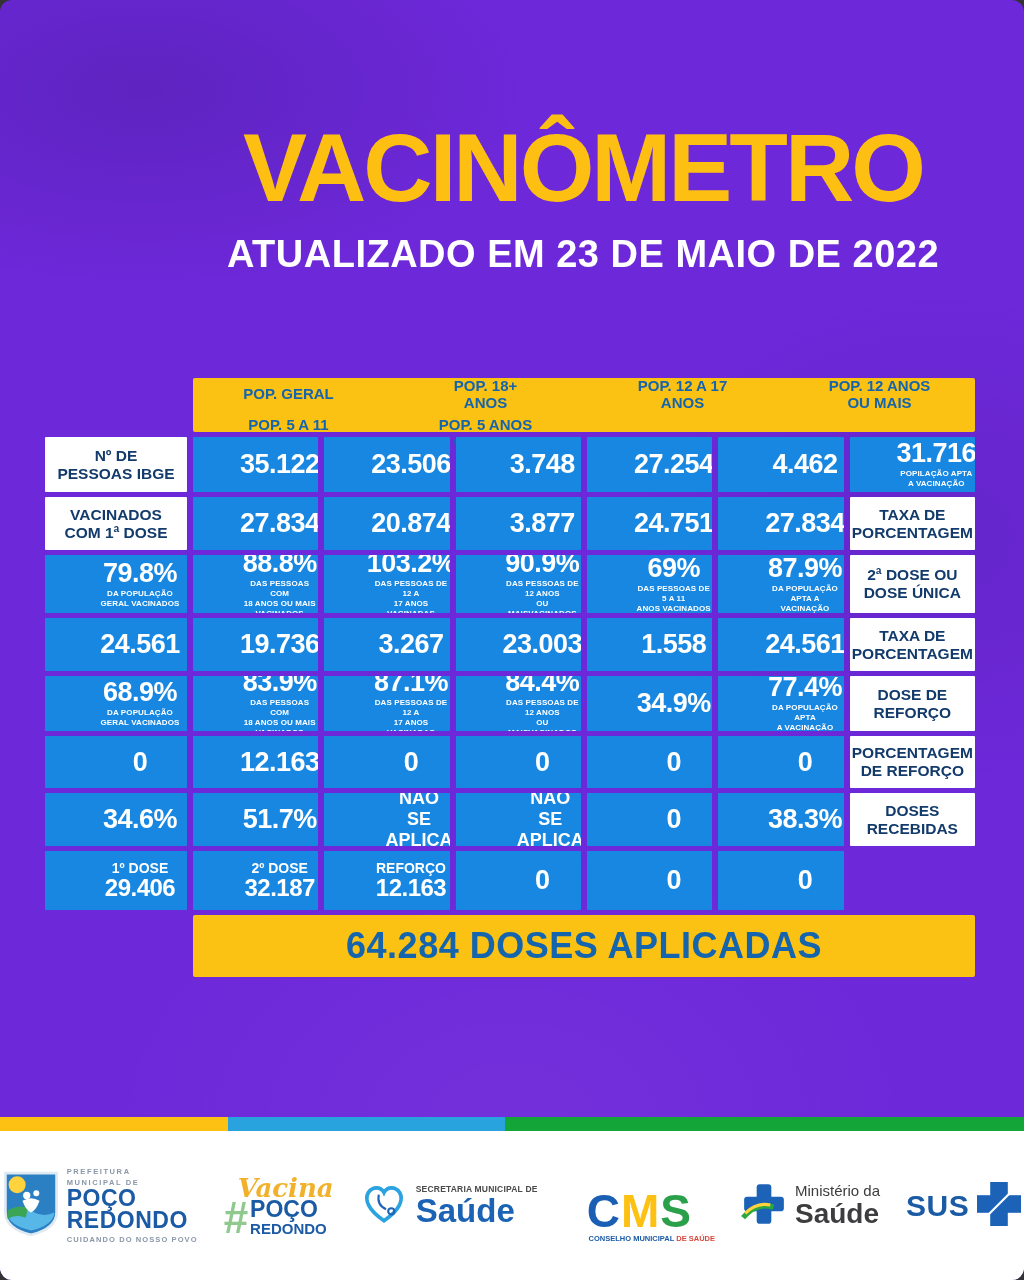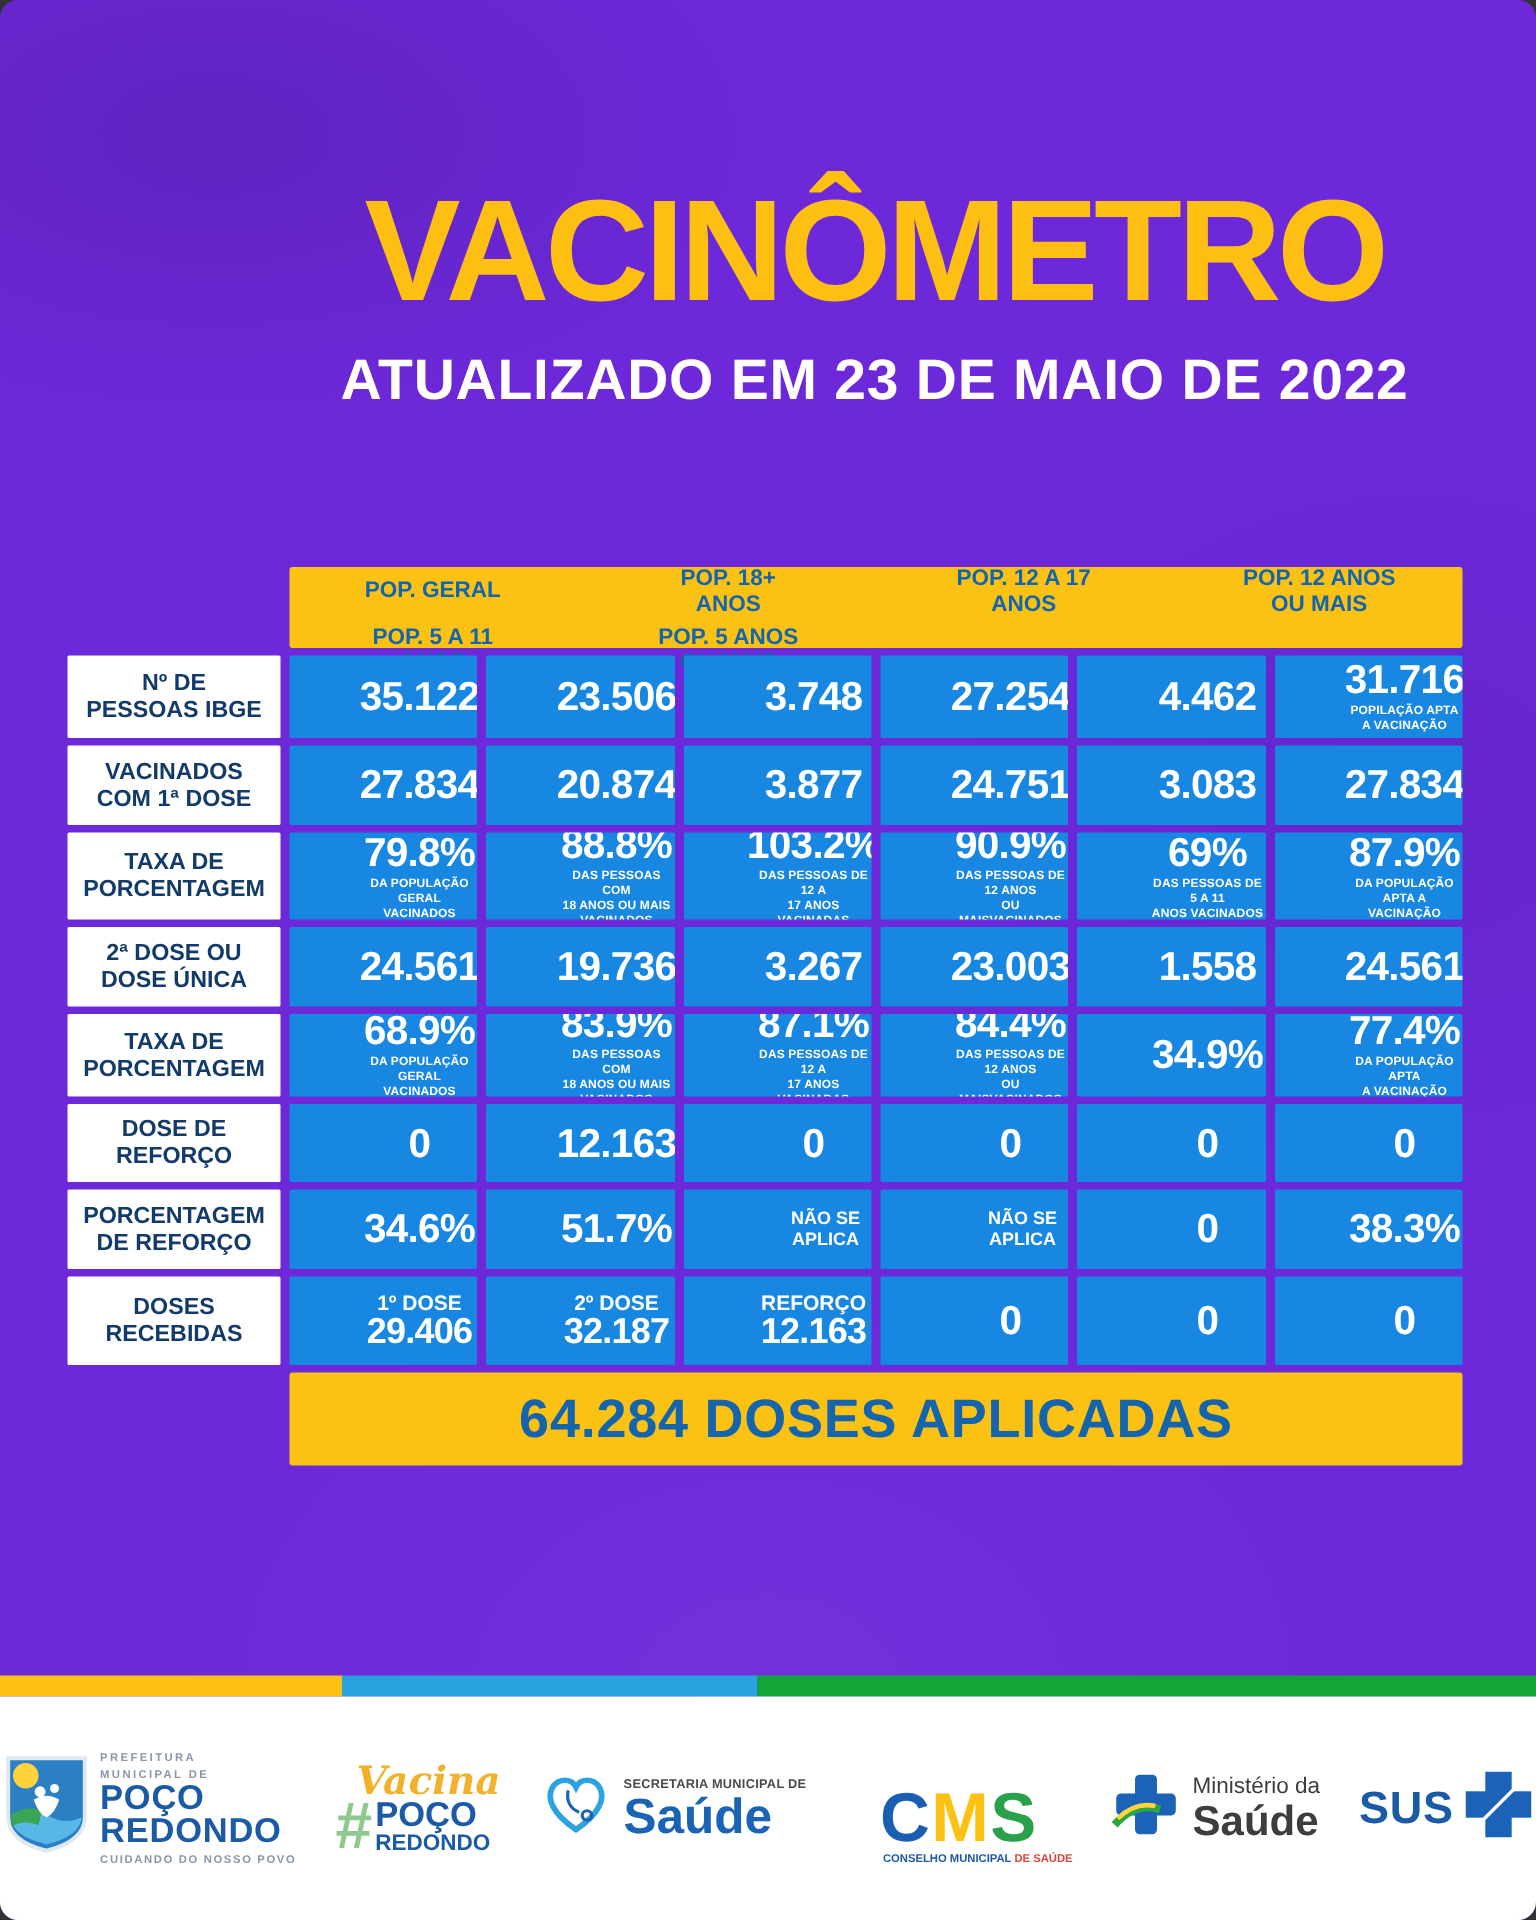--- a/index.html
+++ b/index.html
@@ -47,21 +47,21 @@
     background:#ffffff; color:#123a6b; font-weight:bold; font-size:15.5px;
     display:flex; align-items:center; justify-content:center; text-align:center;
     line-height:1.15; white-space:pre-line; border-radius:1px;
   }
   .cell {
     background:#1787e2; color:#fff; border-radius:1px;
     display:flex; flex-direction:column; align-items:center; justify-content:center;
     text-align:center; overflow:hidden;padding-left:48px;
   }
   .val { font-weight:bold; font-size:27px; line-height:1; letter-spacing:-.5px; }
-  .val.na { font-size:12px; line-height:1.15; white-space:pre-line; letter-spacing:0;margin-left:16px; }
+  .val.na { font-size:18px; line-height:1.15; white-space:pre-line; letter-spacing:0;margin-left:16px; }
   .val.recv { font-size:24px; }
   .note {
     font-size:8px; font-weight:bold; line-height:1.25; margin-top:2px;
     white-space:pre-line; letter-spacing:.1px;
   }
   .topnote { font-size:14px; font-weight:bold; line-height:1.1; }
   .total-band {
     grid-column:2/8; background:#fcc213; border-radius:2px;
     display:flex; align-items:center; justify-content:center;
   }
@@ -155,23 +155,20 @@
     <div class="cell">
         <span class="val">20.874</span>
       </div>
     <div class="cell">
         <span class="val">3.877</span>
       </div>
     <div class="cell">
         <span class="val">24.751</span>
       </div>
     <div class="cell">
-        <span class="val">3.083</span>
-      </div>
-    <div class="cell">
         <span class="val">27.834</span>
       </div>
 
     <div class="rlabel">TAXA DE
 PORCENTAGEM</div>
     <div class="cell">
         <span class="val">79.8%</span>
         <span class="note">DA POPULAÇÃO
 GERAL VACINADOS</span>
       </div>

